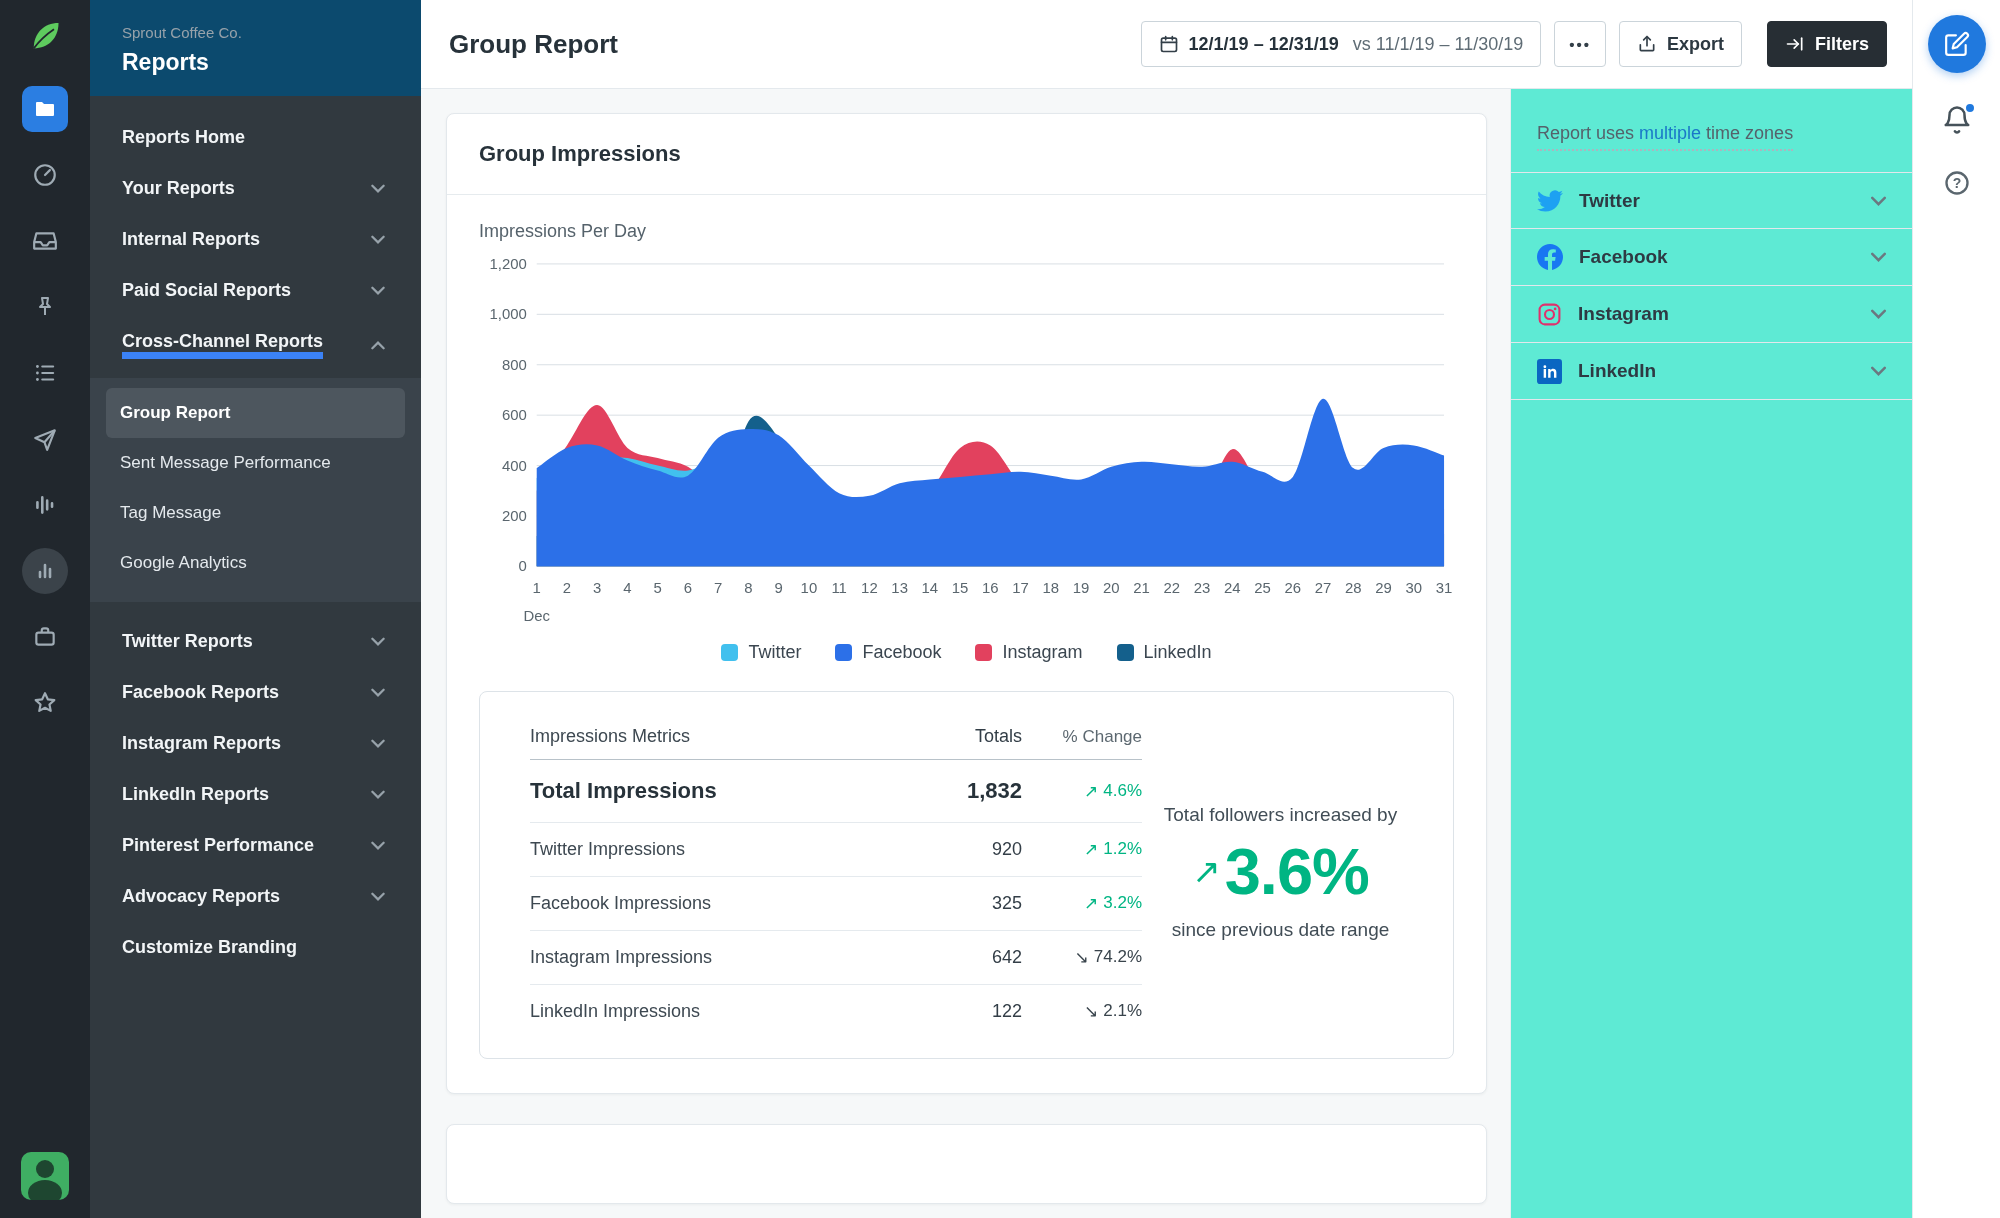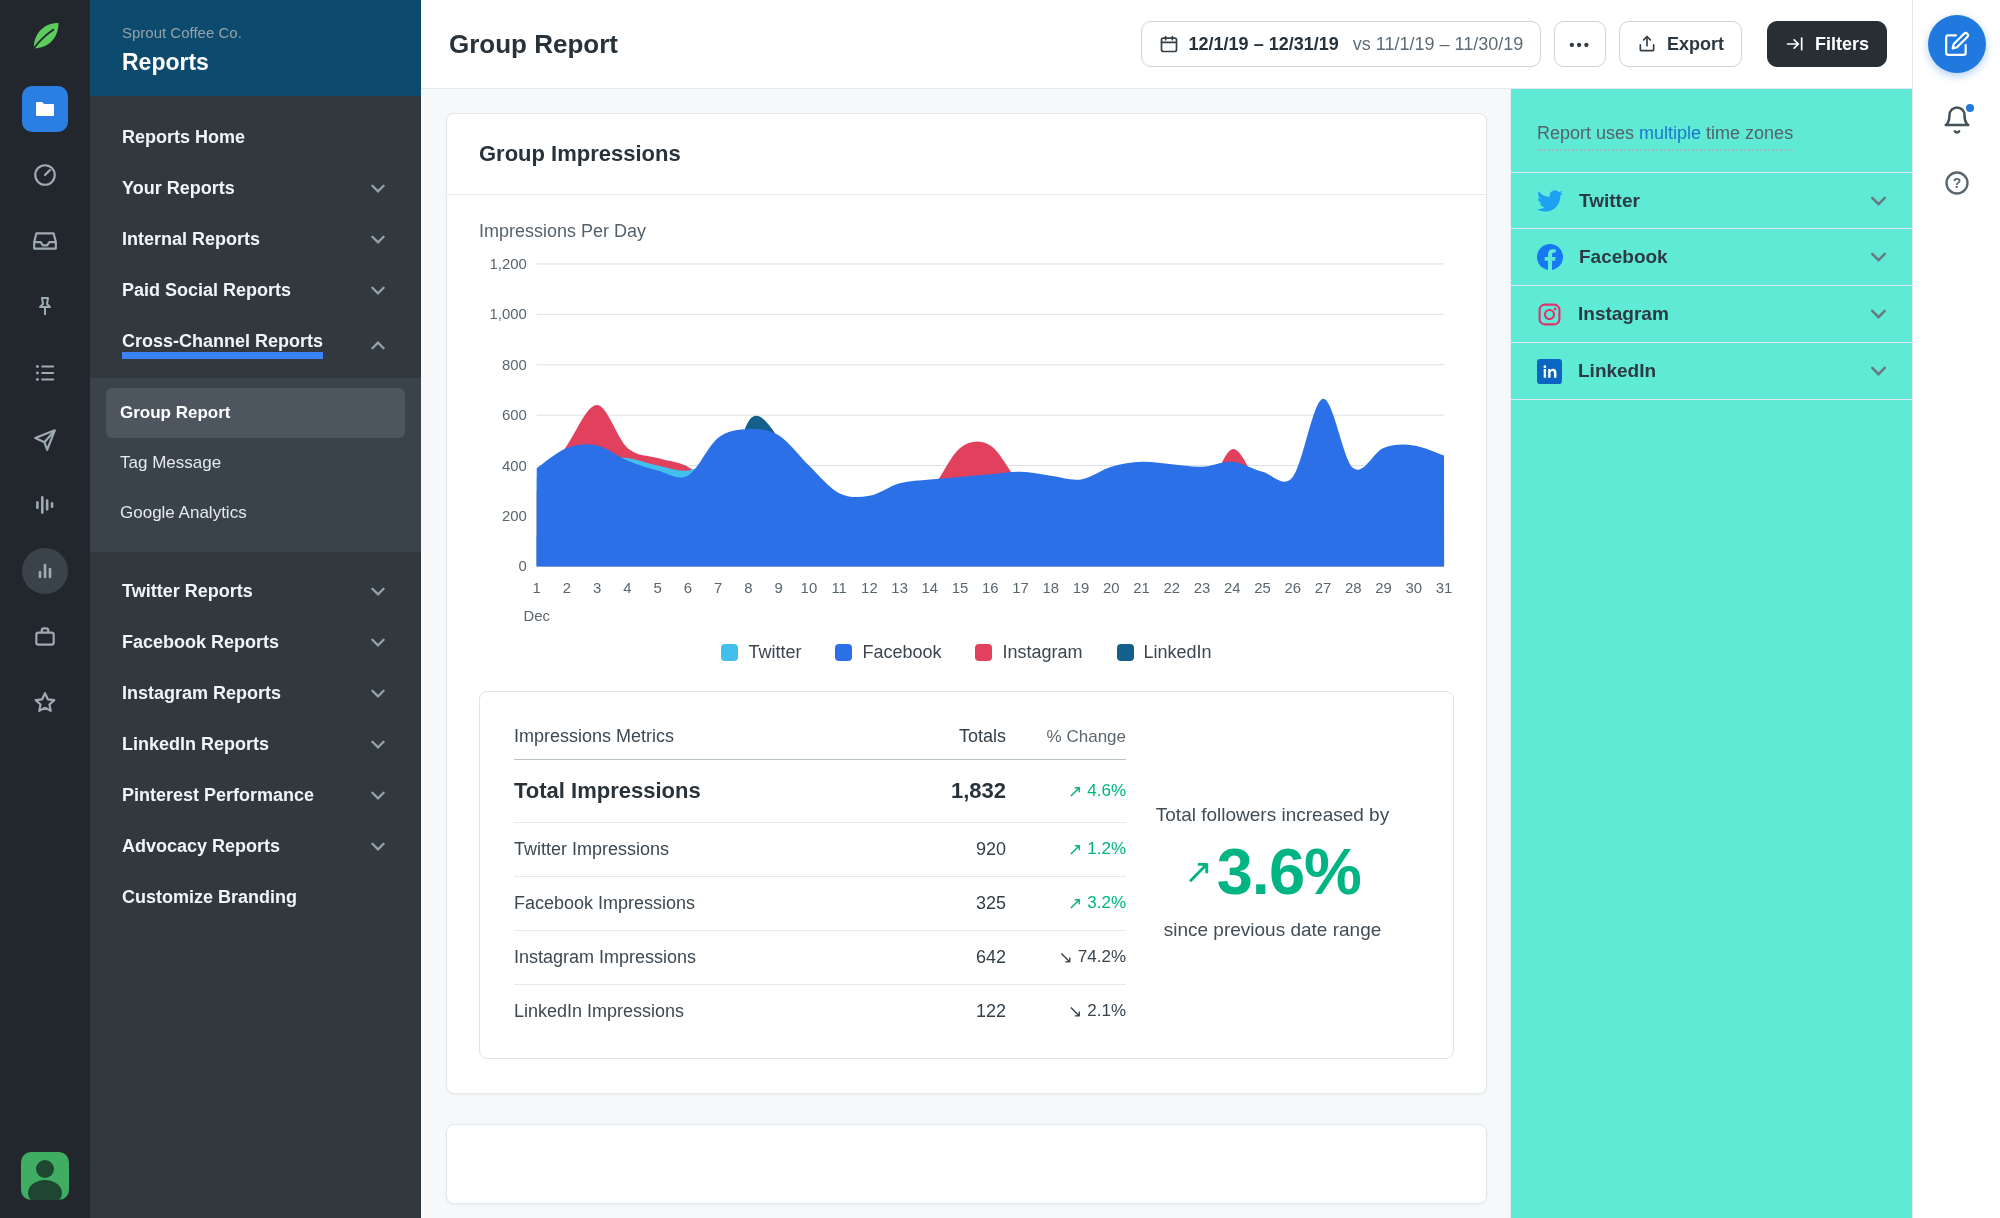--- a/index.html
+++ b/index.html
@@ -33,42 +33,42 @@
   .sub-panel { background:#3a434b; padding:10px 16px 14px; margin-top:4px; }
   .sub-item { padding:13px 14px; font-size:17px; line-height:24px; color:#e4e9ed; border-radius:6px; }
   .sub-item.selected { background:#4d565e; color:#ffffff; font-weight:600; }
   .side-group-bottom { margin-top:14px; }
 
   
   .main-wrap { flex:1; min-width:0; display:flex; flex-direction:column; background:#f6f8f9; }
   .topbar { height:89px; flex-shrink:0; background:#ffffff; border-bottom:1px solid #e4e9ed; display:flex; align-items:center; justify-content:space-between; padding:0 25px 0 28px; }
   .topbar-title { font-size:26px; font-weight:700; color:#27323a; }
   .topbar-actions { display:flex; align-items:center; gap:13px; }
-  .btn { height:46px; border:1px solid #cbd4da; border-radius:10px; background:#fff; display:inline-flex; align-items:center; gap:10px; padding:0 17px; font-size:18px; color:#2c3841; white-space:nowrap; }
+  .btn { height:46px; border:1px solid #cbd4da; border-radius:4px; background:#fff; display:inline-flex; align-items:center; gap:10px; padding:0 17px; font-size:18px; color:#2c3841; white-space:nowrap; }
   .btn .date-main { font-weight:700; color:#26323b; }
   .btn .date-compare { color:#5f6c75; margin-left:4px; }
   .btn-more { font-weight:700; letter-spacing:2px; font-size:15px; color:#333f48; padding:0 14px; }
   .btn-export { font-weight:600; }
   .btn-filters { background:#272e34; border-color:#272e34; color:#fff; font-weight:600; margin-left:12px; }
 
   .below { flex:1; display:flex; min-height:0; }
   .content { flex:1; min-width:0; padding:24px 23px 0 25px; overflow:hidden; }
 
   .card { background:#ffffff; border:1px solid #e3e8ec; border-radius:8px; box-shadow:0 1px 3px rgba(20,30,40,.05); }
   .card-header { padding:27px 32px; border-bottom:1px solid #e6ebee; font-size:22px; font-weight:700; color:#27323a; }
   .card-body { padding:26px 32px 34px; }
   .chart-label { color:#55626b; font-size:18px; margin-bottom:8px; }
   .chart-container svg { display:block; }
 
   .legend { display:flex; justify-content:center; align-items:center; gap:34px; margin:14px 0 28px; font-size:18px; color:#3b4650; }
   .legend-item { display:flex; align-items:center; gap:10px; }
   .legend-swatch { width:17px; height:17px; border-radius:4px; background:#ccc; }
 
   .metrics-box { border:1px solid #dde3e8; border-radius:8px; display:flex; padding:24px 34px 20px; }
-  .metrics-table { width:612px; flex-shrink:0; }
+  .metrics-table { width:612px; flex-shrink:0;margin-left:16px; }
   .m-row { display:flex; align-items:center; padding:16px 0; border-bottom:1px solid #e5eaee; }
   .m-head { font-size:16px; color:#5c6870; padding:10px 0 12px; border-bottom:1px solid #b8c2c9; }
   .m-label { flex:1; font-size:18px; color:#3d4851; }
   .m-total { width:120px; text-align:right; font-size:18px; color:#333e47; }
   .m-change { width:120px; text-align:right; font-size:17px; display:flex; justify-content:flex-end; gap:5px; }
   .m-change.up { color:#00b583; }
   .m-change.down { color:#39444c; }
   .m-first { padding:18px 0; }
   .m-first .m-label { font-size:22px; font-weight:700; color:#27323a; }
   .m-first .m-total { font-size:22px; font-weight:700; color:#27323a; }
@@ -201,20 +201,23 @@
       </div>
       <div class="side-item" data-interactable="true">
         <span class="lbl-underline" data-interactable="false">Cross-Channel Reports</span>
         <svg class="chev up" data-interactable="false" width="14" height="9" viewBox="0 0 12 8">
             <path d="M1 1.5l5 5 5-5" fill="none" stroke="#97a2aa" stroke-width="2" stroke-linecap="round"></path>
           </svg>
       </div>
       <div class="sub-panel" data-interactable="false">
         <div class="sub-item selected" data-interactable="true">
           <span data-interactable="false">Group Report</span>
+        </div>
+        <div class="sub-item" data-interactable="true">
+          <span data-interactable="false">Sent Message Performance</span>
         </div>
         <div class="sub-item" data-interactable="true">
           <span data-interactable="false">Tag Message</span>
         </div>
         <div class="sub-item" data-interactable="true">
           <span data-interactable="false">Google Analytics</span>
         </div>
       </div>
       <div class="side-group-bottom" data-interactable="false">
         <div class="side-item" data-interactable="true">

